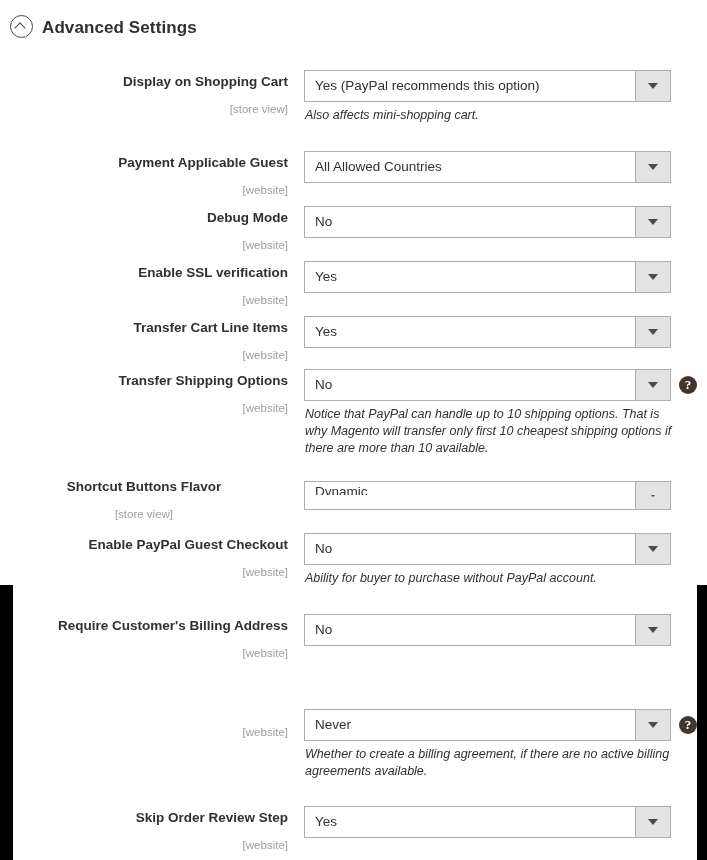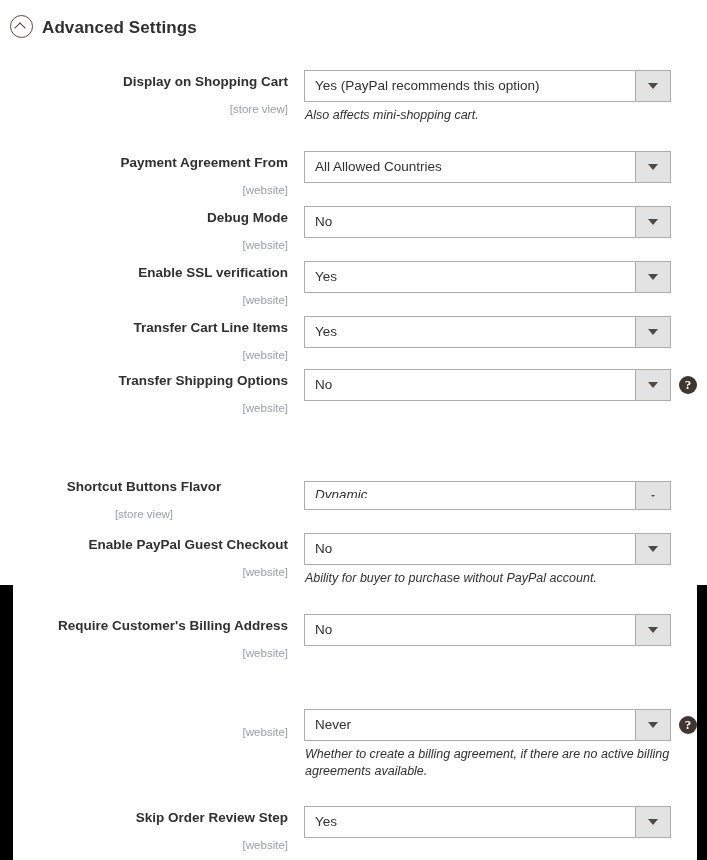--- a/index.html
+++ b/index.html
@@ -111,21 +111,21 @@
   }
 
   .select-wrap {
     position: relative;
     width: 367px;
     height: 32px;
     box-sizing: border-box;
     border: 1px solid #adadad;
     background: #ffffff;
     display: flex;
-    align-items: flex-end;
+    align-items: flex-start;
     overflow: hidden;
   }
   .select-value {
     font-size: 13.5px;
     color: #303030;
     padding-left: 10px;
     white-space: nowrap;
     line-height: 30px;
   }
   .select-arrow-btn {
@@ -149,21 +149,20 @@
     border-top: 6px solid #514943;
   }
 
   
   .field-row.squished .select-wrap { height: 29px; }
   .field-row.squished .select-value {
     line-height: 24px;
     position: relative;
     top: -2px;
     clip-path: polygon(0 18%, 100% 18%, 100% 62%, 0 62%);
-    font-style: italic;
   }
   .field-row.squished .select-arrow-btn { height: 27px; }
   .field-row.squished .select-arrow-btn::after {
     border-left-width: 2px;
     border-right-width: 2px;
     border-top-width: 2px;
   }
   .field-row.squished .field-label-col { top: -2px; text-align: center; }
 
   .field-note {
@@ -209,21 +208,21 @@
       <div class="field-control-col">
         <div class="select-wrap">
           <span class="select-value">Yes (PayPal recommends this option)</span>
           <span class="select-arrow-btn"></span>
         </div>
         <div class="field-note">Also affects mini-shopping cart.</div>
       </div>
     </div>
     <div class="field-row" style="top: 151px;">
       <div class="field-label-col">
-        <span class="field-label">Payment Agreement From</span>
+        <span class="field-label">Payment Applicable Guest</span>
         <span class="field-scope">[website]</span>
       </div>
       <div class="field-control-col">
         <div class="select-wrap">
           <span class="select-value">All Allowed Countries</span>
           <span class="select-arrow-btn"></span>
         </div>
       </div>
     </div>
     <div class="field-row" style="top: 206px;">
@@ -266,20 +265,21 @@
       <div class="field-label-col">
         <span class="field-label">Transfer Shipping Options</span>
         <span class="field-scope">[website]</span>
       </div>
       <div class="field-control-col">
         <div class="select-wrap">
           <span class="select-value">No</span>
           <span class="select-arrow-btn"></span>
         </div>
         <span class="help-icon">?</span>
+        <div class="field-note">Notice that PayPal can handle up to 10 shipping options. That is why Magento will transfer only first 10 cheapest shipping options if there are more than 10 available.</div>
       </div>
     </div>
     <div class="field-row squished" style="top: 481px;">
       <div class="field-label-col">
         <span class="field-label">Shortcut Buttons Flavor</span>
         <span class="field-scope">[store view]</span>
       </div>
       <div class="field-control-col">
         <div class="select-wrap">
           <span class="select-value">Dynamic</span>

